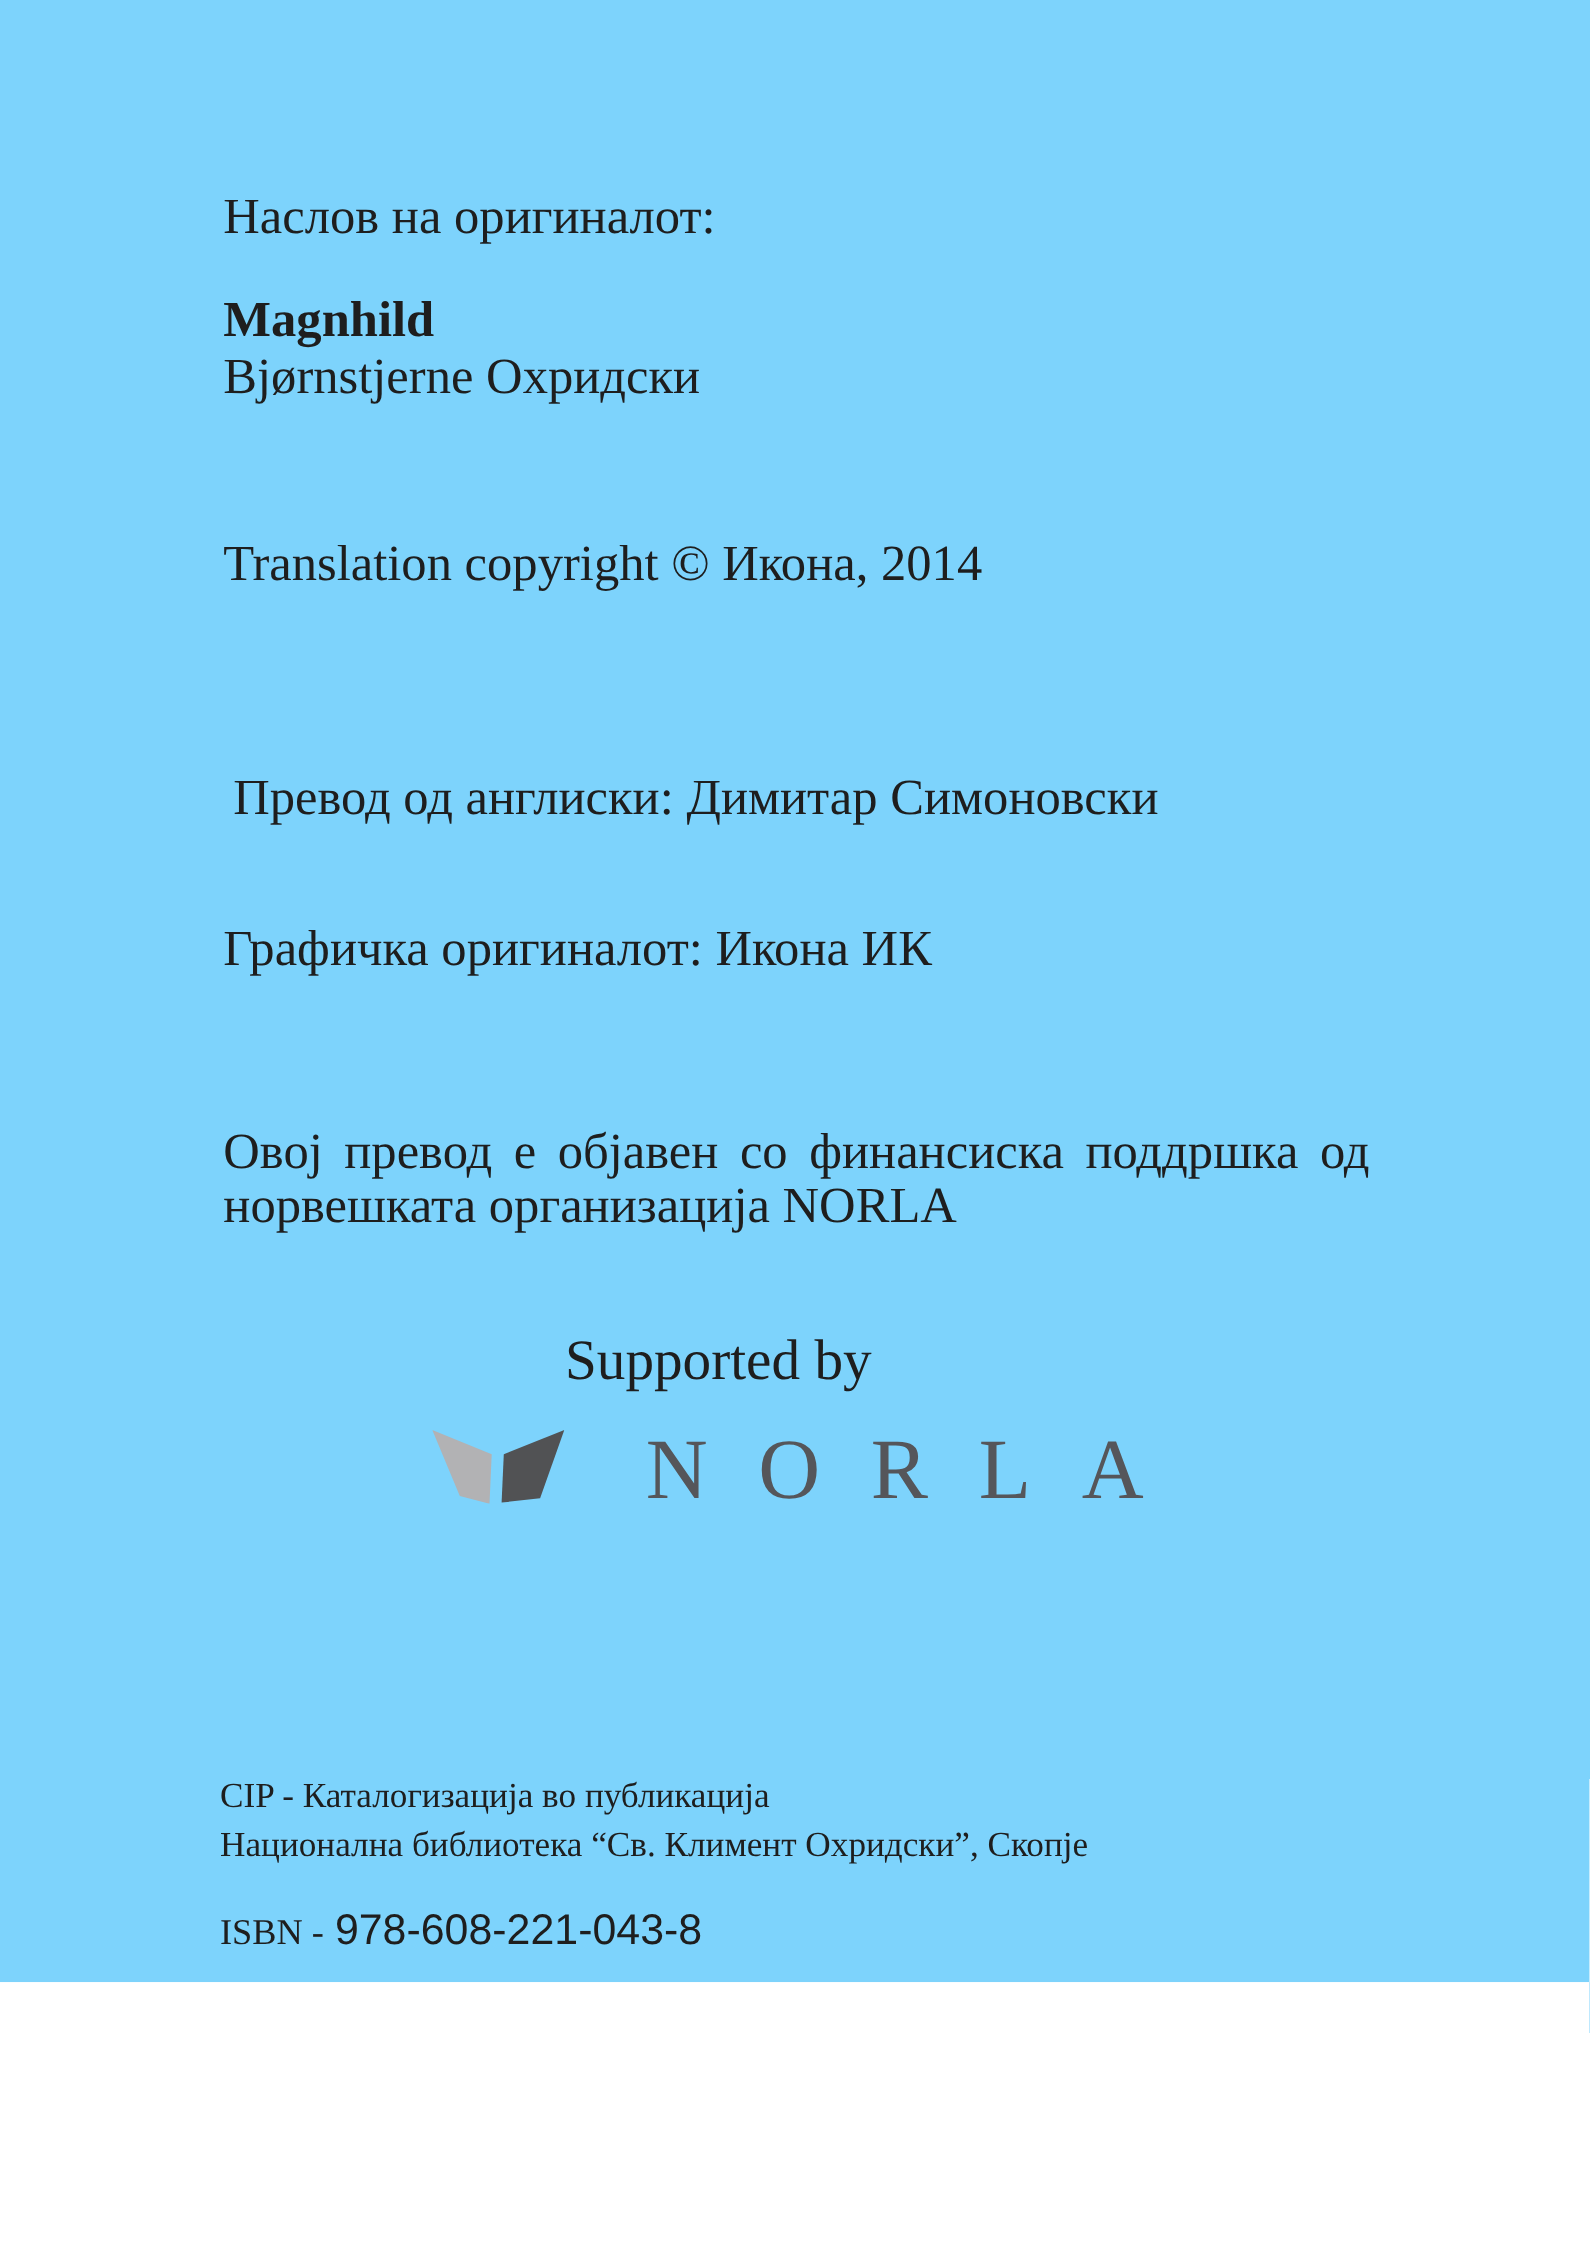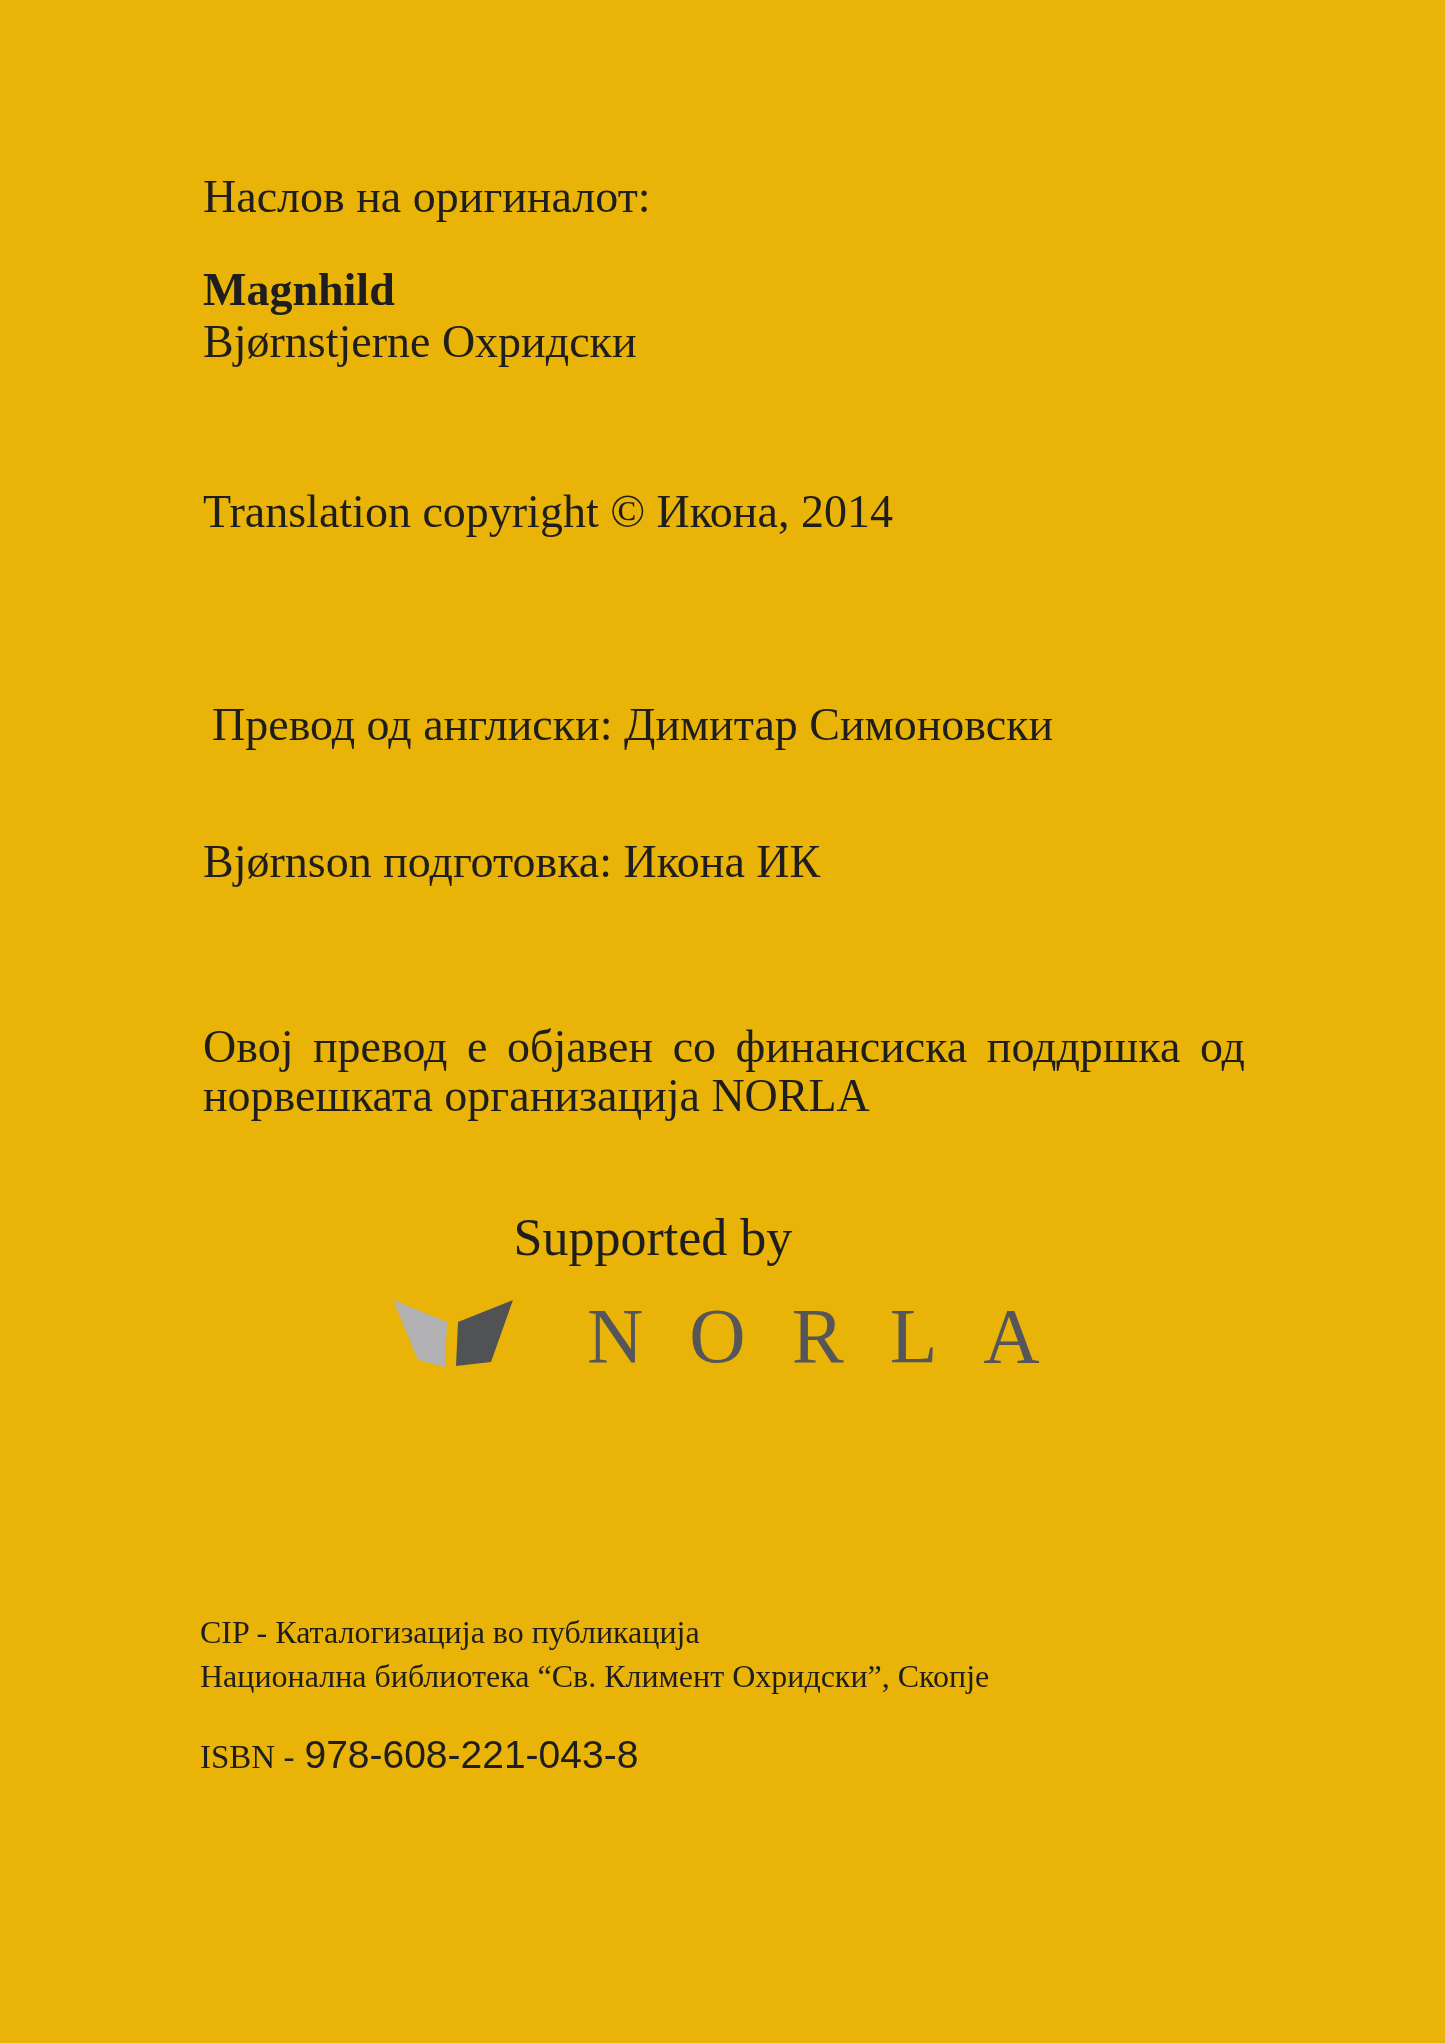--- a/index.html
+++ b/index.html
@@ -3,22 +3,22 @@
 <meta charset="utf-8">
 <style>
   html, body {
     margin: 0;
     padding: 0;
     background: #ffffff;
   }
   .page {
     position: relative;
     width: 1445px;
-    height: 2043px;
-    background: #eab308;
+    height: 1802px;
+    background: #7dd3fc;
     font-family: "Liberation Serif", "DejaVu Serif", serif;
     color: #1e1e1e;
     overflow: hidden;
   }
   .abs { position: absolute; }
   .body-text {
     font-size: 46px;
     line-height: 52px;
     white-space: nowrap;
   }
@@ -67,21 +67,21 @@
 
   <div class="abs body-text title-block" style="left:203px; top:264px;">
     <div class="book-title">Magnhild</div>
     <div>Bjørnstjerne Охридски</div>
   </div>
 
   <div class="abs body-text" style="left:203px; top:486px;">Translation copyright © Икона, 2014</div>
 
   <div class="abs body-text" style="left:212px; top:659px;margin-top:40px;">Превод од англиски: Димитар Симоновски</div>
 
-  <div class="abs body-text" style="left:203px; top:836px;">Bjørnson подготовка: Икона ИК</div>
+  <div class="abs body-text" style="left:203px; top:836px;">Графичка оригиналот: Икона ИК</div>
 
   <div class="abs body-text justify-line" style="left:203px; top:1021px; width:1042px;">Овој превод е објавен со финансиска поддршка од</div>
 
   <div class="abs body-text" style="left:203px; top:1070px;">норвешката организација NORLA</div>
 
   <div class="abs supported-by" style="left:0px; top:1211px; width:1306px;">Supported by</div>
 
   <svg class="abs" style="left:393px; top:1300px;" width="120" height="67" viewBox="0 0 120 67">
     <polygon points="0,0 54,22 52,67 25,60" fill="#b2b2b4"></polygon>
     <polygon points="120,0 65,22 63,66 98,62" fill="#515254"></polygon>

